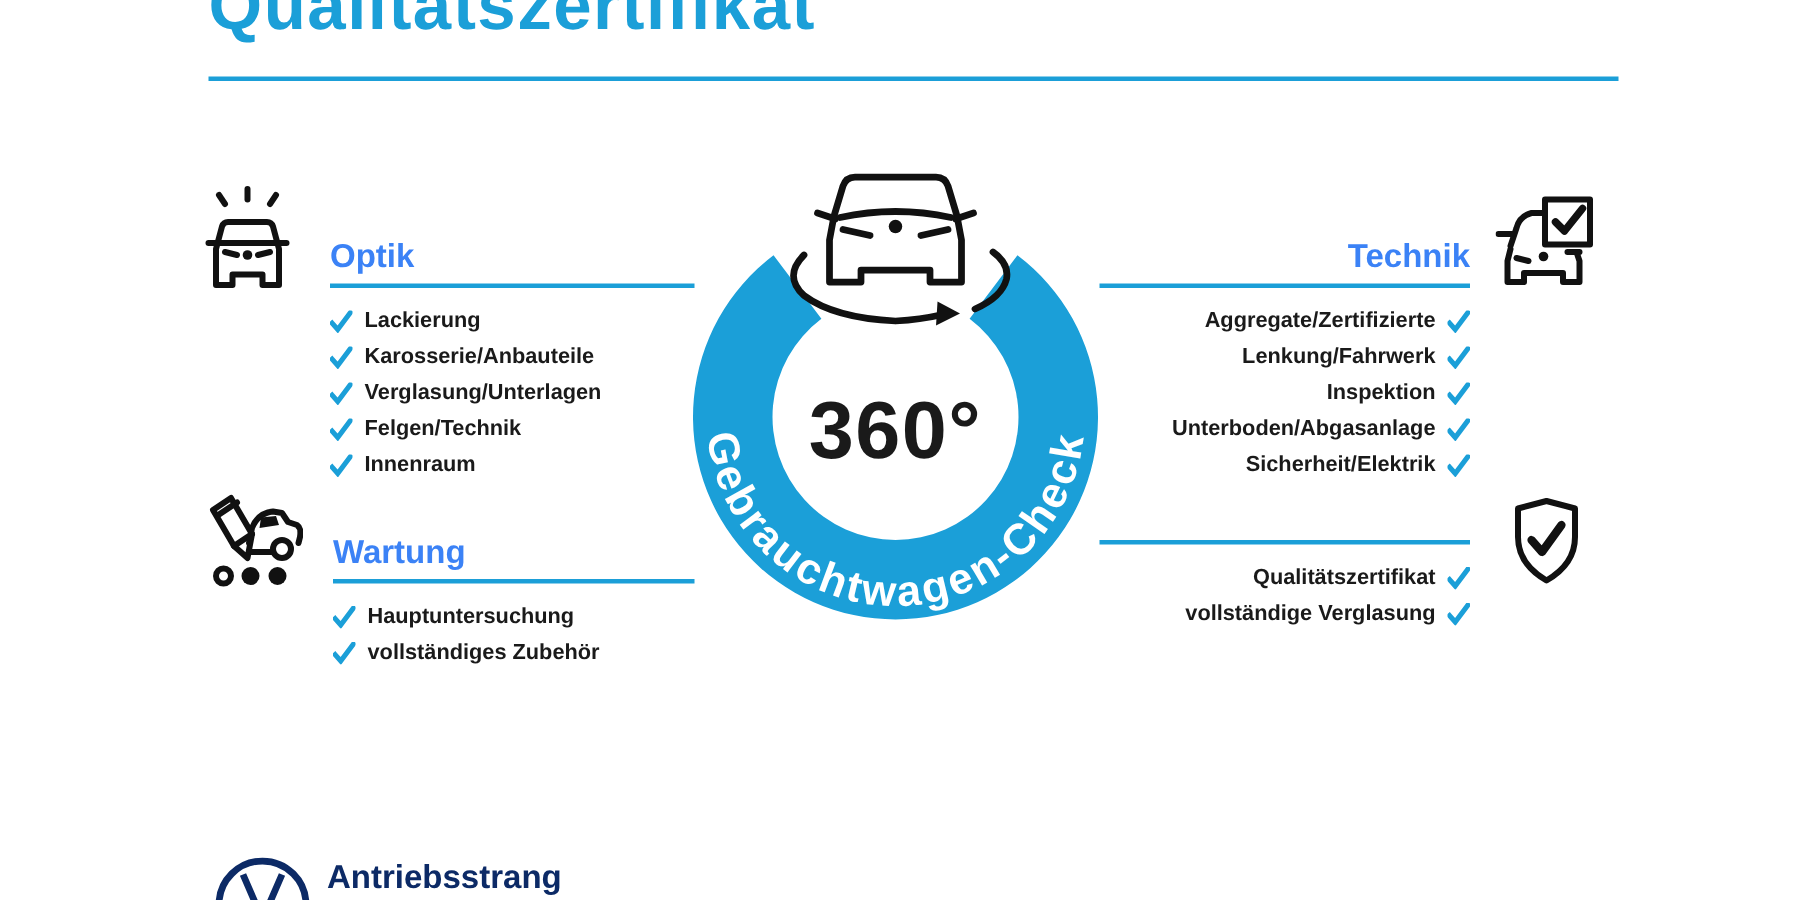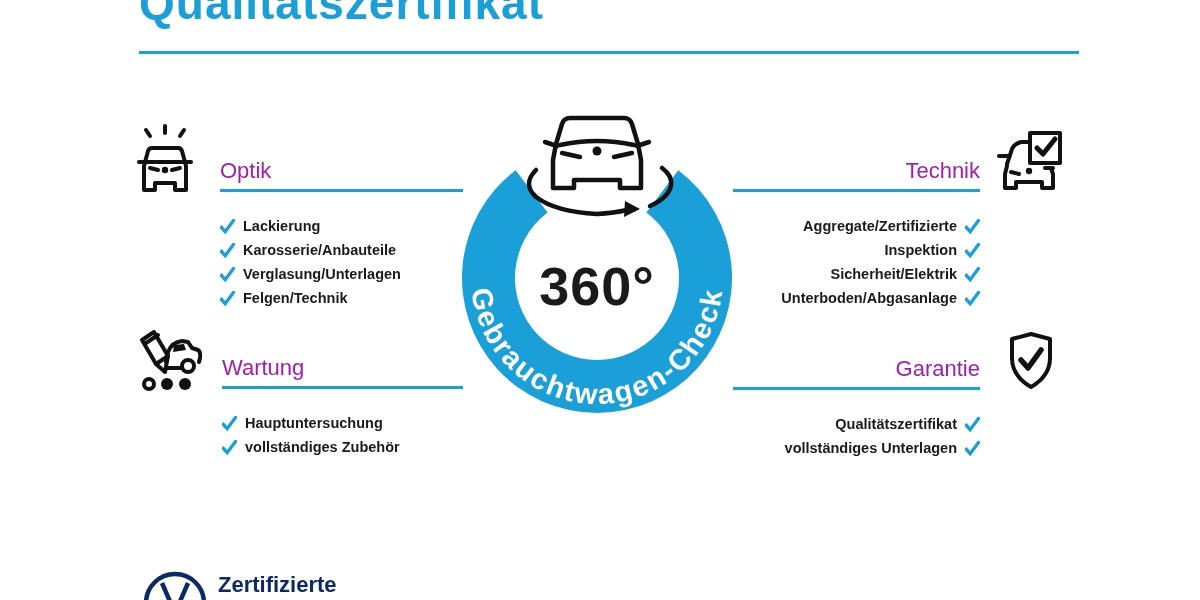--- a/index.html
+++ b/index.html
@@ -7,23 +7,23 @@
     position:relative;width:1200px;height:600px;overflow:hidden;background:#ffffff;
     font-family:"Liberation Sans", sans-serif;color:#1a1a1a;
   }
   .page-title{
     position:absolute;left:139px;top:-20px;margin:0;
     font-size:46px;font-weight:700;letter-spacing:1px;color:#1b9fd8;line-height:1;
     white-space:nowrap;
   }
   .top-rule{position:absolute;left:139px;top:51px;width:940px;height:3px;background:#1b9fd8;}
   .sec{position:absolute;}
-  .sec h2{margin:0;font-size:22px;font-weight:400;color:#a21caf;line-height:27px;white-space:nowrap;}
+  .sec h2{margin:0;font-size:22px;font-weight:700;color:#3b82f6;line-height:27px;white-space:nowrap;}
   .sec .rule{height:3px;background:#1b9fd8;margin-top:5px;}
-  .sec ul{list-style:none;margin:22px 0 0 0;padding:0;text-align:right;}
+  .sec ul{list-style:none;margin:10px 0 0 0;padding:0;text-align:right;}
   .sec li{display:flex;align-items:center;height:24px;font-size:14.5px;font-weight:600;white-space:nowrap;}
   .sec-left li .check{margin-right:8px;}
   .sec-right{text-align:right;}
   .sec-right li{justify-content:flex-end;}
   .sec-right li .check{margin-left:8px;}
   .check{width:15px;height:15px;flex:0 0 auto;display:block;}
   .icon{position:absolute;}
   .footer-label{
     position:absolute;left:218px;top:572px;margin:0;
     font-size:22px;font-weight:700;color:#0c2a66;white-space:nowrap;
@@ -127,47 +127,59 @@
             <path d="M1.5 9 L5.5 13.5 L14.5 1.5" fill="none" stroke="#1b9fd8" stroke-width="3.6" stroke-linecap="square"></path>
           </svg>
           <span>Verglasung/Unterlagen</span>
         </li>
       <li>
           <svg class="check" viewBox="0 0 16 16">
             <path d="M1.5 9 L5.5 13.5 L14.5 1.5" fill="none" stroke="#1b9fd8" stroke-width="3.6" stroke-linecap="square"></path>
           </svg>
           <span>Felgen/Technik</span>
         </li>
+      <li>
+          <svg class="check" viewBox="0 0 16 16">
+            <path d="M1.5 9 L5.5 13.5 L14.5 1.5" fill="none" stroke="#1b9fd8" stroke-width="3.6" stroke-linecap="square"></path>
+          </svg>
+          <span>Innenraum</span>
+        </li>
     </ul>
   </section>
 
   <section class="sec sec-right" style="right:220px;top:157px;width:247px">
     <h2>Technik</h2>
     <div class="rule"></div>
     <ul>
       <li>
           <span>Aggregate/Zertifizierte</span>
           <svg class="check" viewBox="0 0 16 16">
             <path d="M1.5 9 L5.5 13.5 L14.5 1.5" fill="none" stroke="#1b9fd8" stroke-width="3.6" stroke-linecap="square"></path>
           </svg>
         </li>
       <li>
+          <span>Lenkung/Fahrwerk</span>
+          <svg class="check" viewBox="0 0 16 16">
+            <path d="M1.5 9 L5.5 13.5 L14.5 1.5" fill="none" stroke="#1b9fd8" stroke-width="3.6" stroke-linecap="square"></path>
+          </svg>
+        </li>
+      <li>
           <span>Inspektion</span>
           <svg class="check" viewBox="0 0 16 16">
             <path d="M1.5 9 L5.5 13.5 L14.5 1.5" fill="none" stroke="#1b9fd8" stroke-width="3.6" stroke-linecap="square"></path>
           </svg>
         </li>
       <li>
+          <span>Unterboden/Abgasanlage</span>
+          <svg class="check" viewBox="0 0 16 16">
+            <path d="M1.5 9 L5.5 13.5 L14.5 1.5" fill="none" stroke="#1b9fd8" stroke-width="3.6" stroke-linecap="square"></path>
+          </svg>
+        </li>
+      <li>
           <span>Sicherheit/Elektrik</span>
-          <svg class="check" viewBox="0 0 16 16">
-            <path d="M1.5 9 L5.5 13.5 L14.5 1.5" fill="none" stroke="#1b9fd8" stroke-width="3.6" stroke-linecap="square"></path>
-          </svg>
-        </li>
-      <li>
-          <span>Unterboden/Abgasanlage</span>
           <svg class="check" viewBox="0 0 16 16">
             <path d="M1.5 9 L5.5 13.5 L14.5 1.5" fill="none" stroke="#1b9fd8" stroke-width="3.6" stroke-linecap="square"></path>
           </svg>
         </li>
     </ul>
   </section>
 
   <section class="sec sec-left" style="left:222px;top:354px;width:241px">
     <h2>Wartung</h2>
     <div class="rule"></div>
@@ -181,38 +193,37 @@
       <li>
           <svg class="check" viewBox="0 0 16 16">
             <path d="M1.5 9 L5.5 13.5 L14.5 1.5" fill="none" stroke="#1b9fd8" stroke-width="3.6" stroke-linecap="square"></path>
           </svg>
           <span>vollständiges Zubehör</span>
         </li>
     </ul>
   </section>
 
   <section class="sec sec-right" style="right:220px;top:355px;width:247px">
-    <h2>Garantie</h2>
     <div class="rule"></div>
     <ul>
       <li>
           <span>Qualitätszertifikat</span>
           <svg class="check" viewBox="0 0 16 16">
             <path d="M1.5 9 L5.5 13.5 L14.5 1.5" fill="none" stroke="#1b9fd8" stroke-width="3.6" stroke-linecap="square"></path>
           </svg>
         </li>
       <li>
-          <span>vollständiges Unterlagen</span>
+          <span>vollständige Verglasung</span>
           <svg class="check" viewBox="0 0 16 16">
             <path d="M1.5 9 L5.5 13.5 L14.5 1.5" fill="none" stroke="#1b9fd8" stroke-width="3.6" stroke-linecap="square"></path>
           </svg>
         </li>
     </ul>
   </section>
 
   <svg style="position:absolute;left:142px;top:570px" width="66" height="66" viewBox="0 0 66 66" fill="none" stroke="#0c2a66" stroke-width="4.5" stroke-linejoin="round">
     <circle cx="33" cy="33" r="29"></circle>
     <path d="M20 13 L33 43 L46 13"></path>
     <path d="M8 32 L21 59 L33 43 L45 59 L58 32"></path>
   </svg>
-  <p class="footer-label">Zertifizierte</p>
+  <p class="footer-label">Antriebsstrang</p>
 
 </div>
 
 </body></html>

